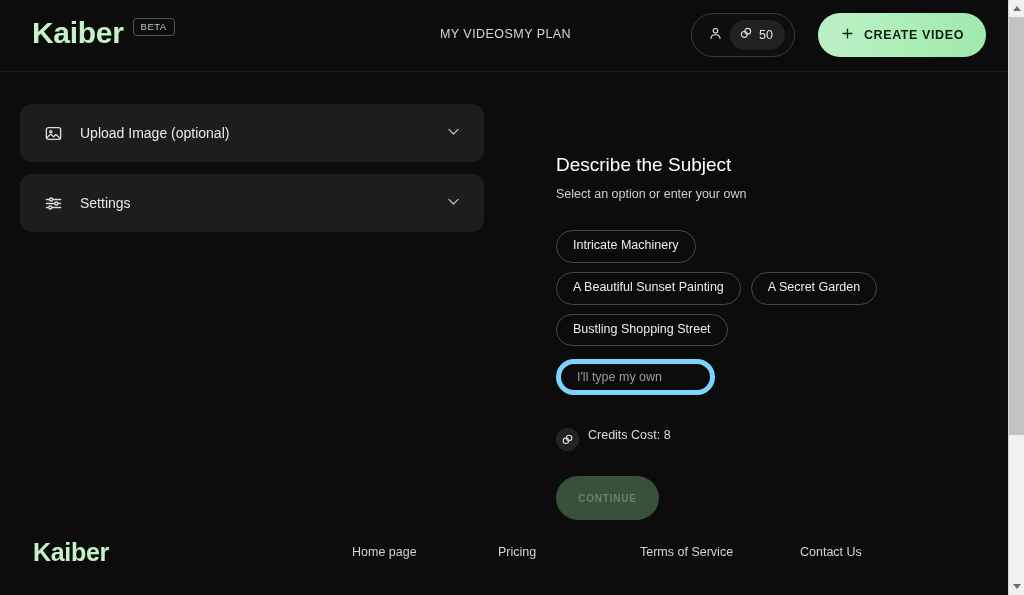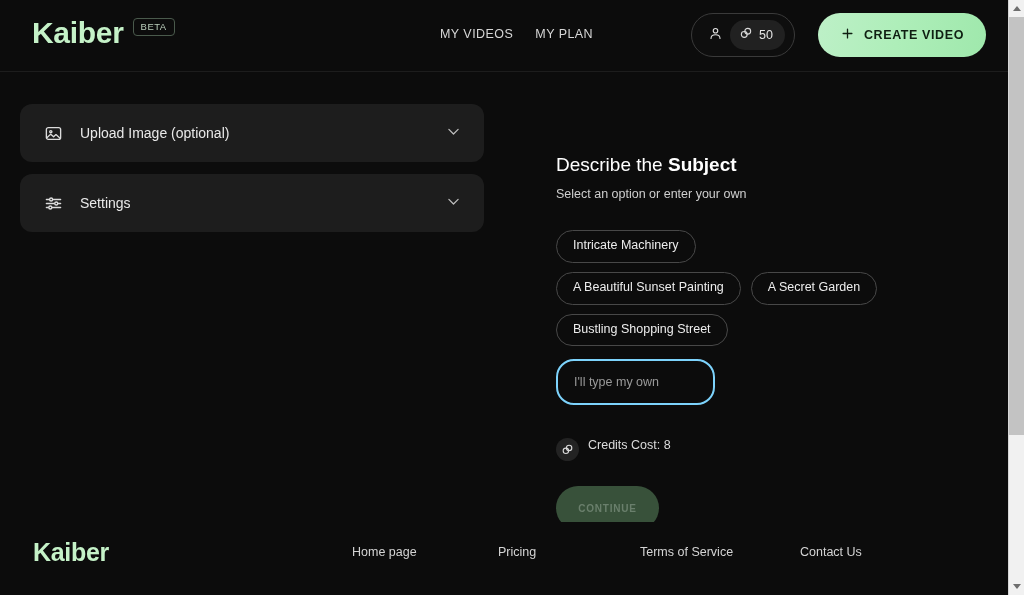--- a/index.html
+++ b/index.html
@@ -62,21 +62,20 @@
     line-height: 1;
     position: relative;
     top: -6px;
   }
 
   #nav {
     position: absolute;
     left: 440px;
     top: 27px;
     display: flex;
-    gap: 22px;
     justify-content: flex-end;
   }
   .nav-link {
     color: #d7d7d7;
     font-size: 12.5px;
     letter-spacing: 0.45px;
     text-decoration: none;
     cursor: pointer;
   }
 
@@ -195,21 +194,21 @@
     left: 556px;
     top: 83px;
     width: 420px;
   }
   .section-title {
     color: #ffffff;
     font-size: 19px;
     line-height: 1;
     margin-bottom: 13px;
   }
-  .section-title b { font-weight: bold; }
+  .section-title b { font-weight: normal; }
   .section-sub {
     color: #cfcfcf;
     font-size: 12.5px;
     margin-bottom: 29px;
   }
 
   .chip-row {
     display: flex;
     flex-wrap: wrap;
     gap: 9px 10px;
@@ -222,23 +221,23 @@
     padding: 8px 16px 9px 16px;
     color: #ededed;
     font-size: 12.5px;
     background: transparent;
     cursor: pointer;
     font-family: "Liberation Sans", sans-serif;
     line-height: 1.1;
     white-space: nowrap;
   }
   .chip-input {
-    border: 2px solid #7dd3fc;
+    border: 5px solid #7dd3fc;
     border-radius: 18px;
-    height: 46px;
+    height: 36px;
     width: 159px;
     background: transparent;
     color: #e8e8e8;
     font-size: 12.5px;
     padding: 0 16px;
     font-family: "Liberation Sans", sans-serif;
     outline: none;
   }
   .chip-input::placeholder { color: #9a9a9a; }
 

